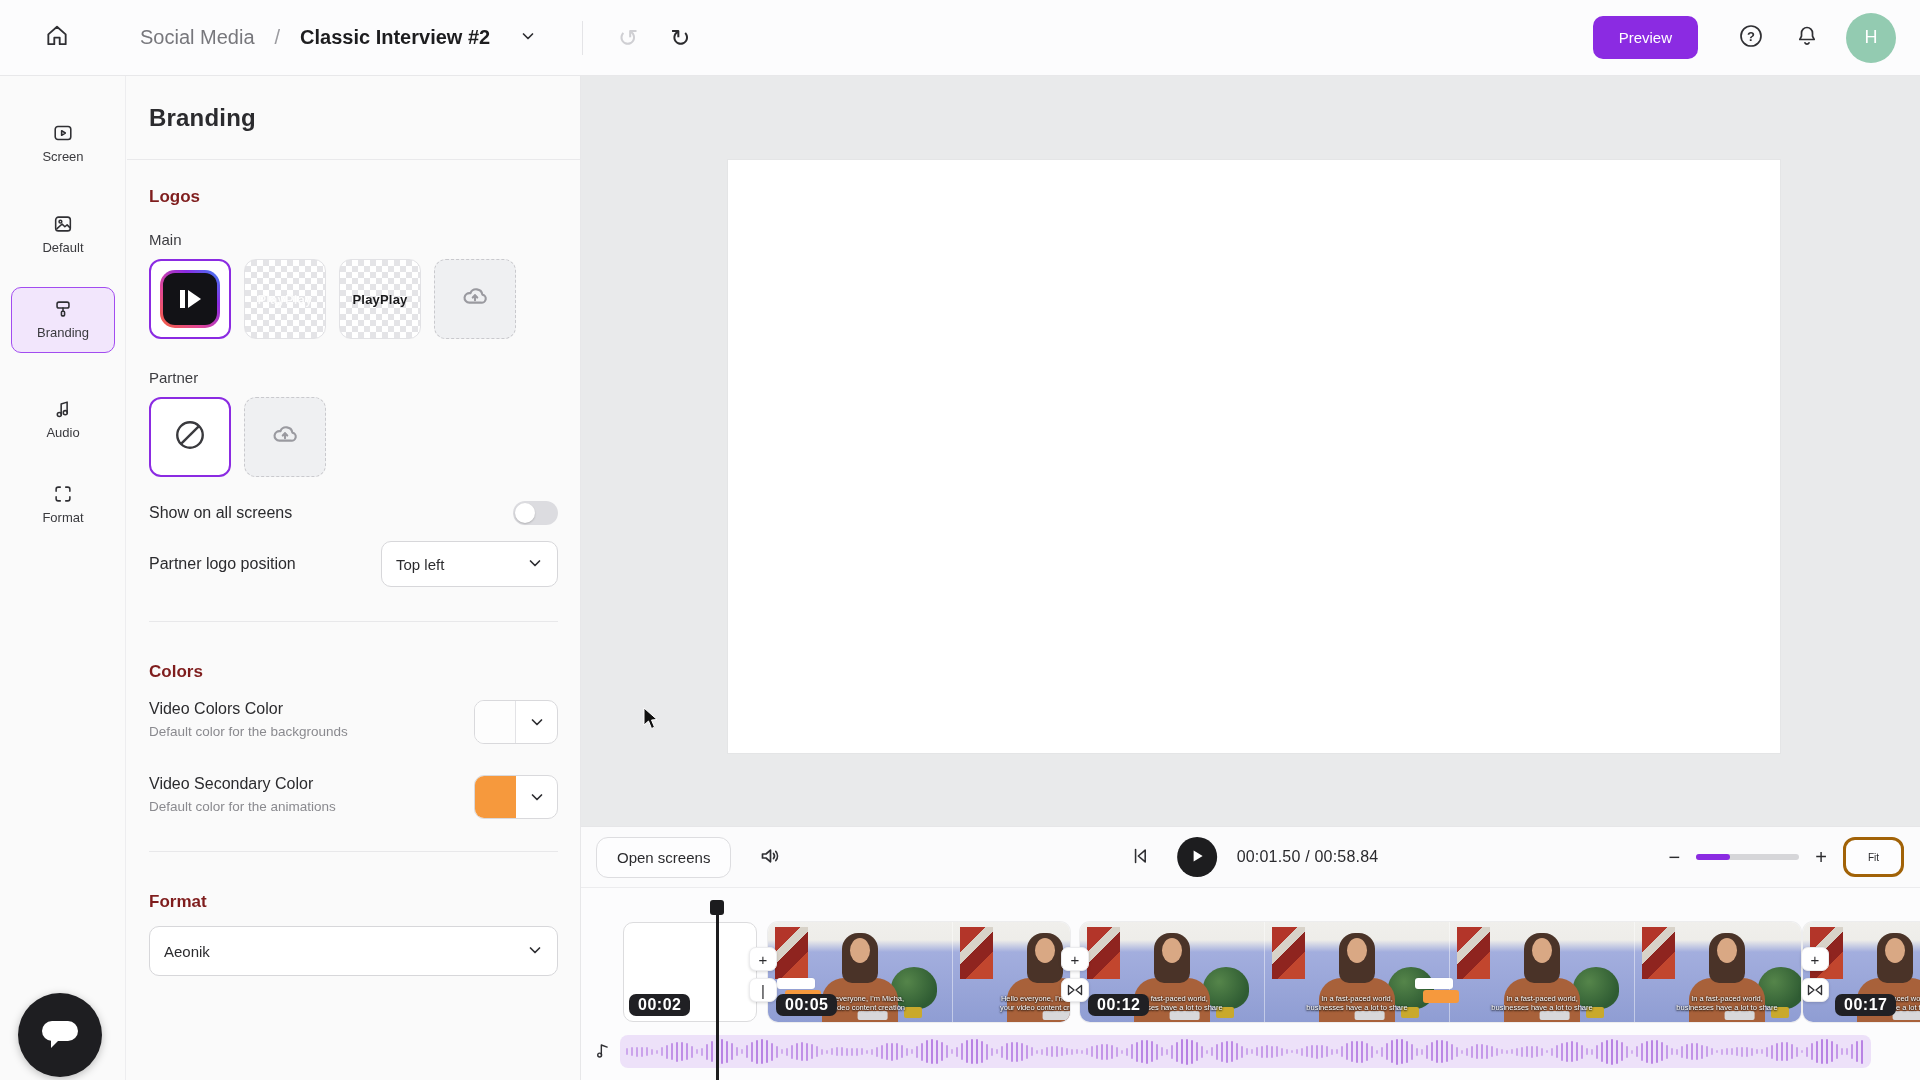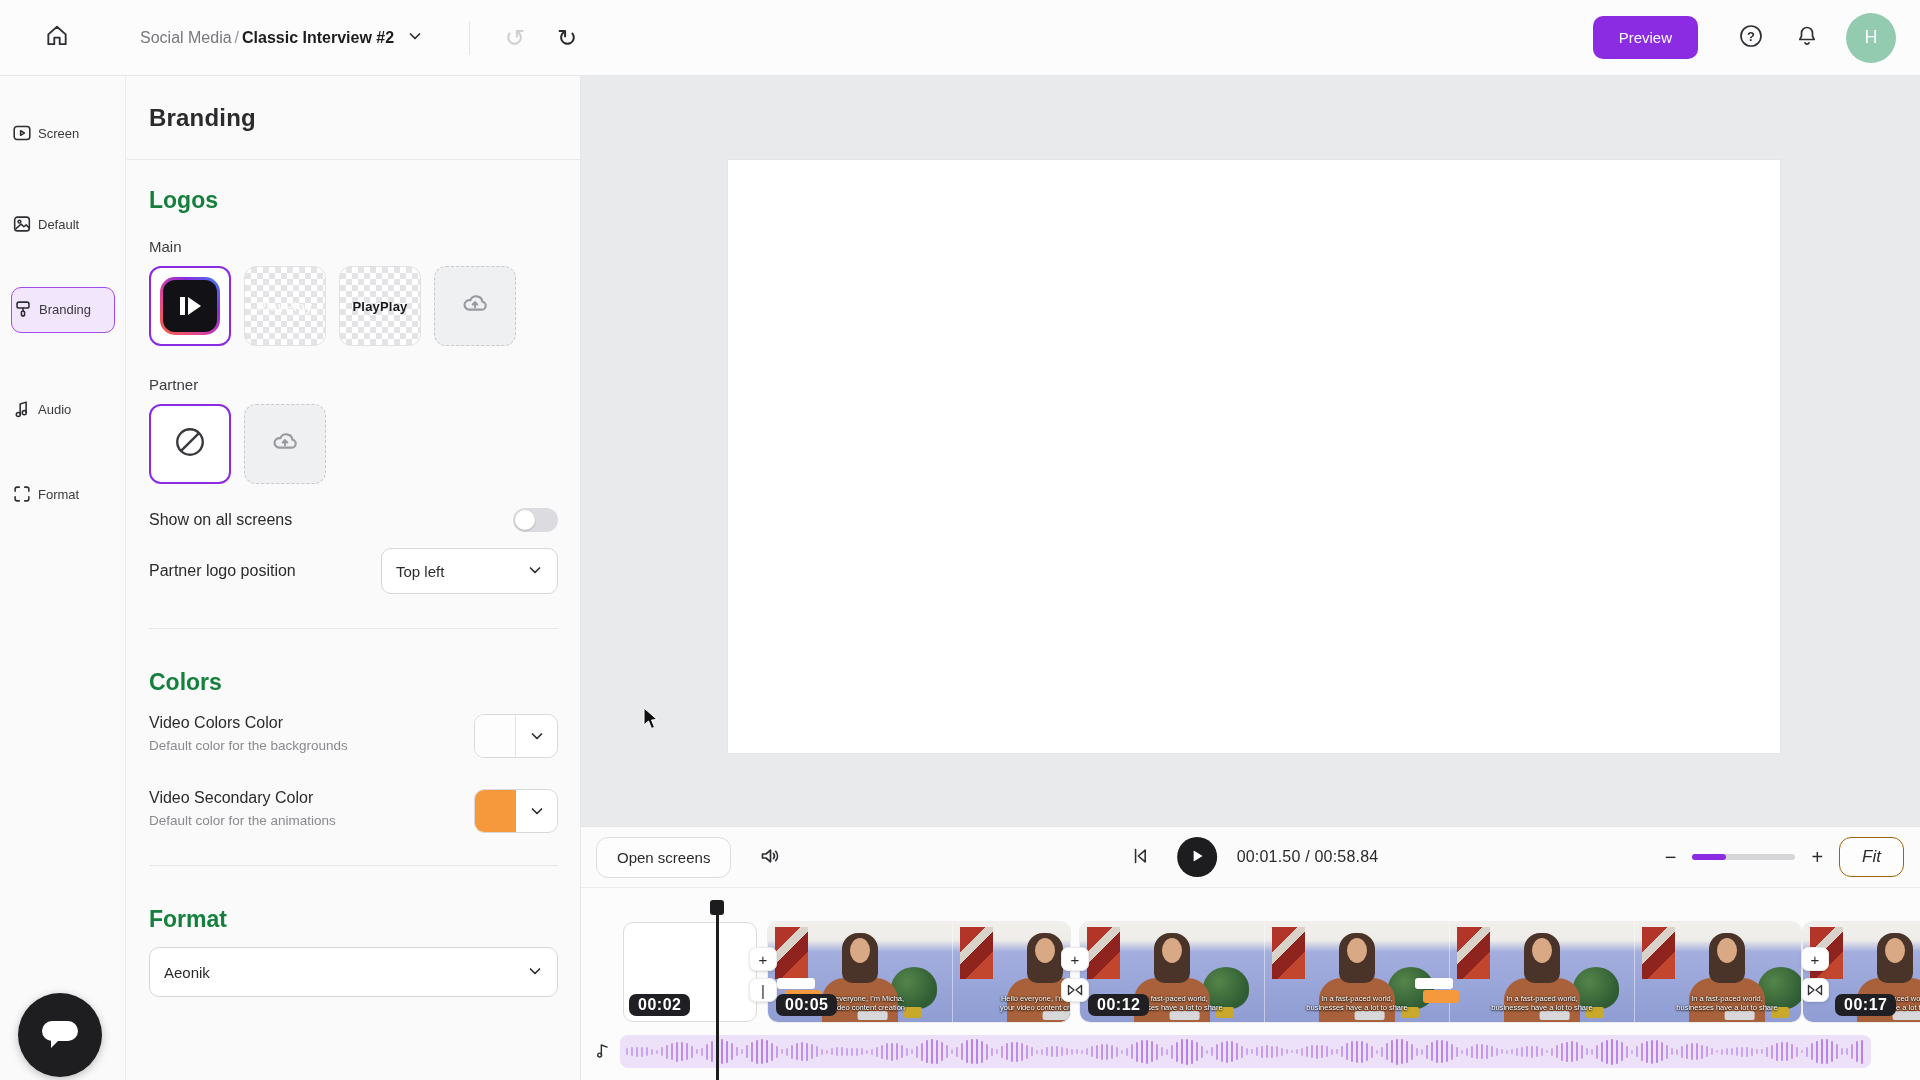--- a/index.html
+++ b/index.html
@@ -4,45 +4,45 @@
 <style>
   * { margin:0; padding:0; box-sizing:border-box; }
   html,body { width:1920px; height:1080px; overflow:hidden; }
   body { font-family:"Liberation Sans","DejaVu Sans",sans-serif; background:#fafafa; color:#2b2b2e; position:relative; }
   button { font-family:inherit; background:none; border:none; cursor:pointer; color:inherit; }
 
   
   .topbar { position:absolute; left:0; top:0; width:1920px; height:76px; background:#fcfcfd; border-bottom:1px solid #e8e8ea; display:flex; align-items:center; justify-content:space-between; padding:0 24px 0 40px; z-index:10; }
   .tb-left { display:flex; align-items:center; gap:18px; }
   .icon-btn { display:flex; align-items:center; justify-content:center; width:34px; height:34px; border-radius:8px; }
-  .breadcrumb { display:flex; align-items:center; gap:3px; margin-left:48px; font-size:16px; }
+  .breadcrumb { display:flex; align-items:center; gap:20px; margin-left:48px; font-size:20px; }
   .bc-folder { color:#77777c; }
   .bc-sep { color:#9a9a9f; }
   .bc-title { color:#1d1d1f; font-weight:700; }
   .chev-btn { margin-left:10px; display:flex; align-items:center; }
   .tb-divider { width:1px; height:34px; background:#e4e4e7; margin:0 10px 0 28px; }
   .glyph-undo { font-size:24px; color:#cfcfd3; line-height:1; }
   .glyph-redo { font-size:24px; color:#2b2b2e; line-height:1; }
   .tb-right { display:flex; align-items:center; gap:22px; }
   .preview-btn { background:#8b2be2; color:#fff; font-size:15px; font-weight:500; padding:13px 26px; border-radius:10px; margin-right:14px; }
   .avatar { width:50px; height:50px; border-radius:50%; background:#93cbb1; color:#fff; display:flex; align-items:center; justify-content:center; font-size:18px; font-weight:500; }
 
   
   .rail { position:absolute; left:0; top:76px; width:126px; height:1004px; background:#fafafa; border-right:1px solid #ededef; z-index:5; }
-  .rail-item { position:absolute; left:11px; width:104px; display:flex; flex-direction:row; align-items:center; gap:5px; padding:10px 0 12px; border-radius:10px; cursor:pointer; }
+  .rail-item { position:absolute; left:11px; width:104px; display:flex; flex-direction:column; align-items:center; gap:5px; padding:10px 0 12px; border-radius:10px; cursor:pointer; }
   .rail-label { font-size:13px; color:#3a3a3e; }
   .rail-item.active { background:#f2e6fc; border:1.5px solid #a24cf0; }
   .rail-icon { display:flex; height:22px; align-items:center; }
 
   
   .panel { position:absolute; left:127px; top:76px; width:454px; height:1004px; background:#fafafa; border-right:1px solid #e7e7e9; overflow:hidden; }
   .panel-header { height:84px; border-bottom:1px solid #e9e9eb; display:flex; align-items:center; padding:0 22px; }
   .panel-title { font-size:24px; font-weight:700; color:#2b2b2e; letter-spacing:.2px; }
   .panel-body { padding:0 22px; }
-  .sec-heading { font-size:23px; font-weight:700; color:#15803d; }
+  .sec-heading { font-size:17px; font-weight:700; color:#7f1d1d; }
   .sub-label { font-size:15px; color:#3c3c40; }
   .h-logos { margin-top:27px; }
   .lbl-main { margin-top:24px; }
   .tile-row { display:flex; gap:13px; margin-top:11px; }
   .tile { width:82px; height:80px; border-radius:12px; display:flex; align-items:center; justify-content:center; background:#fff; border:1.5px solid #e2e2e5; cursor:pointer; position:relative; overflow:hidden; }
   .tile.selected { border:2.5px solid #8b2be2; }
   .checker { background-color:#fff; background-image:linear-gradient(45deg,#e4e4e7 25%,transparent 25%,transparent 75%,#e4e4e7 75%),linear-gradient(45deg,#e4e4e7 25%,transparent 25%,transparent 75%,#e4e4e7 75%); background-size:12px 12px; background-position:0 0,6px 6px; }
   .tile.dashed { border:1.5px dashed #c9c9cd; background:#eff0f2; }
   .logo-grad { width:60px; height:58px; border-radius:15px; padding:3px; background:linear-gradient(45deg,#f4603c 0%,#e14699 35%,#8b2be2 70%,#3b82f6 100%); }
   .logo-black { width:100%; height:100%; border-radius:12px; background:#121216; display:flex; align-items:center; justify-content:center; gap:3px; }
@@ -76,21 +76,21 @@
   .controls { position:absolute; left:581px; top:826px; width:1339px; height:62px; background:#fbfbfc; border-top:1px solid #e6e6e8; border-bottom:1px solid #ececee; display:flex; align-items:center; z-index:6; }
   .ctl-left { display:flex; align-items:center; gap:22px; margin-left:15px; }
   .open-timeline { height:41px; padding:0 20px; border:1px solid #dddde0; border-radius:12px; background:#fdfdfe; font-size:15px; color:#2b2b2e; }
   .ctl-center { position:absolute; left:50%; transform:translateX(-50%); display:flex; align-items:center; gap:20px; }
   .play-btn { width:40px; height:40px; border-radius:50%; background:#1d1d1f; display:flex; align-items:center; justify-content:center; }
   .time-display { font-size:16px; color:#2a2a2e; letter-spacing:.2px; white-space:nowrap; }
   .ctl-right { margin-left:auto; display:flex; align-items:center; gap:16px; margin-right:16px; }
   .zoom-glyph { font-size:20px; color:#2b2b2e; line-height:1; }
   .zoom-slider { width:103px; height:6px; border-radius:3px; background:#d6d6d9; position:relative; cursor:pointer; }
   .zoom-fill { position:absolute; left:0; top:0; height:6px; border-radius:3px; background:#8b2be2; }
-  .fit-btn { height:40px; padding:0 22px; border:1px solid #a16207; border-radius:12px; background:#fdfdfe; font-size:17px; color:#2b2b2e;font-style:italic; }
+  .fit-btn { height:40px; padding:0 22px; border:3px solid #a16207; border-radius:12px; background:#fdfdfe; font-size:10px; color:#2b2b2e; }
 
   
   .timeline { position:absolute; left:581px; top:888px; width:1339px; height:192px; background:#fcfcfd; overflow:hidden; }
   .clip { position:absolute; top:34px; height:100px; border-radius:10px; overflow:hidden; cursor:pointer; }
   .clip.empty { background:#fff; border:1.5px solid #dcdcde; }
   .clip.video { box-shadow:0 0 0 1px rgba(0,0,0,.06); }
   .thumbs { display:flex; height:100%; }
   .thumb { position:relative; width:185px; height:100%; flex:0 0 auto; overflow:hidden; background:linear-gradient(180deg,#f0efec 0%,#eeede9 18%,#a3aede 30%,#8f9dd3 100%); border-right:1px solid rgba(255,255,255,.45); }
   .t-poster { position:absolute; left:7px; top:5px; width:33px; height:52px; background:linear-gradient(135deg,#b33529 0 30%,#d8d2c8 30% 44%,#8f241f 44% 68%,#c2462e 68% 100%); }
   .t-plant { position:absolute; right:15px; bottom:13px; width:46px; height:42px; border-radius:50% 50% 42% 42%; background:radial-gradient(circle at 35% 35%,#55854a,#2f5c33 72%); }

